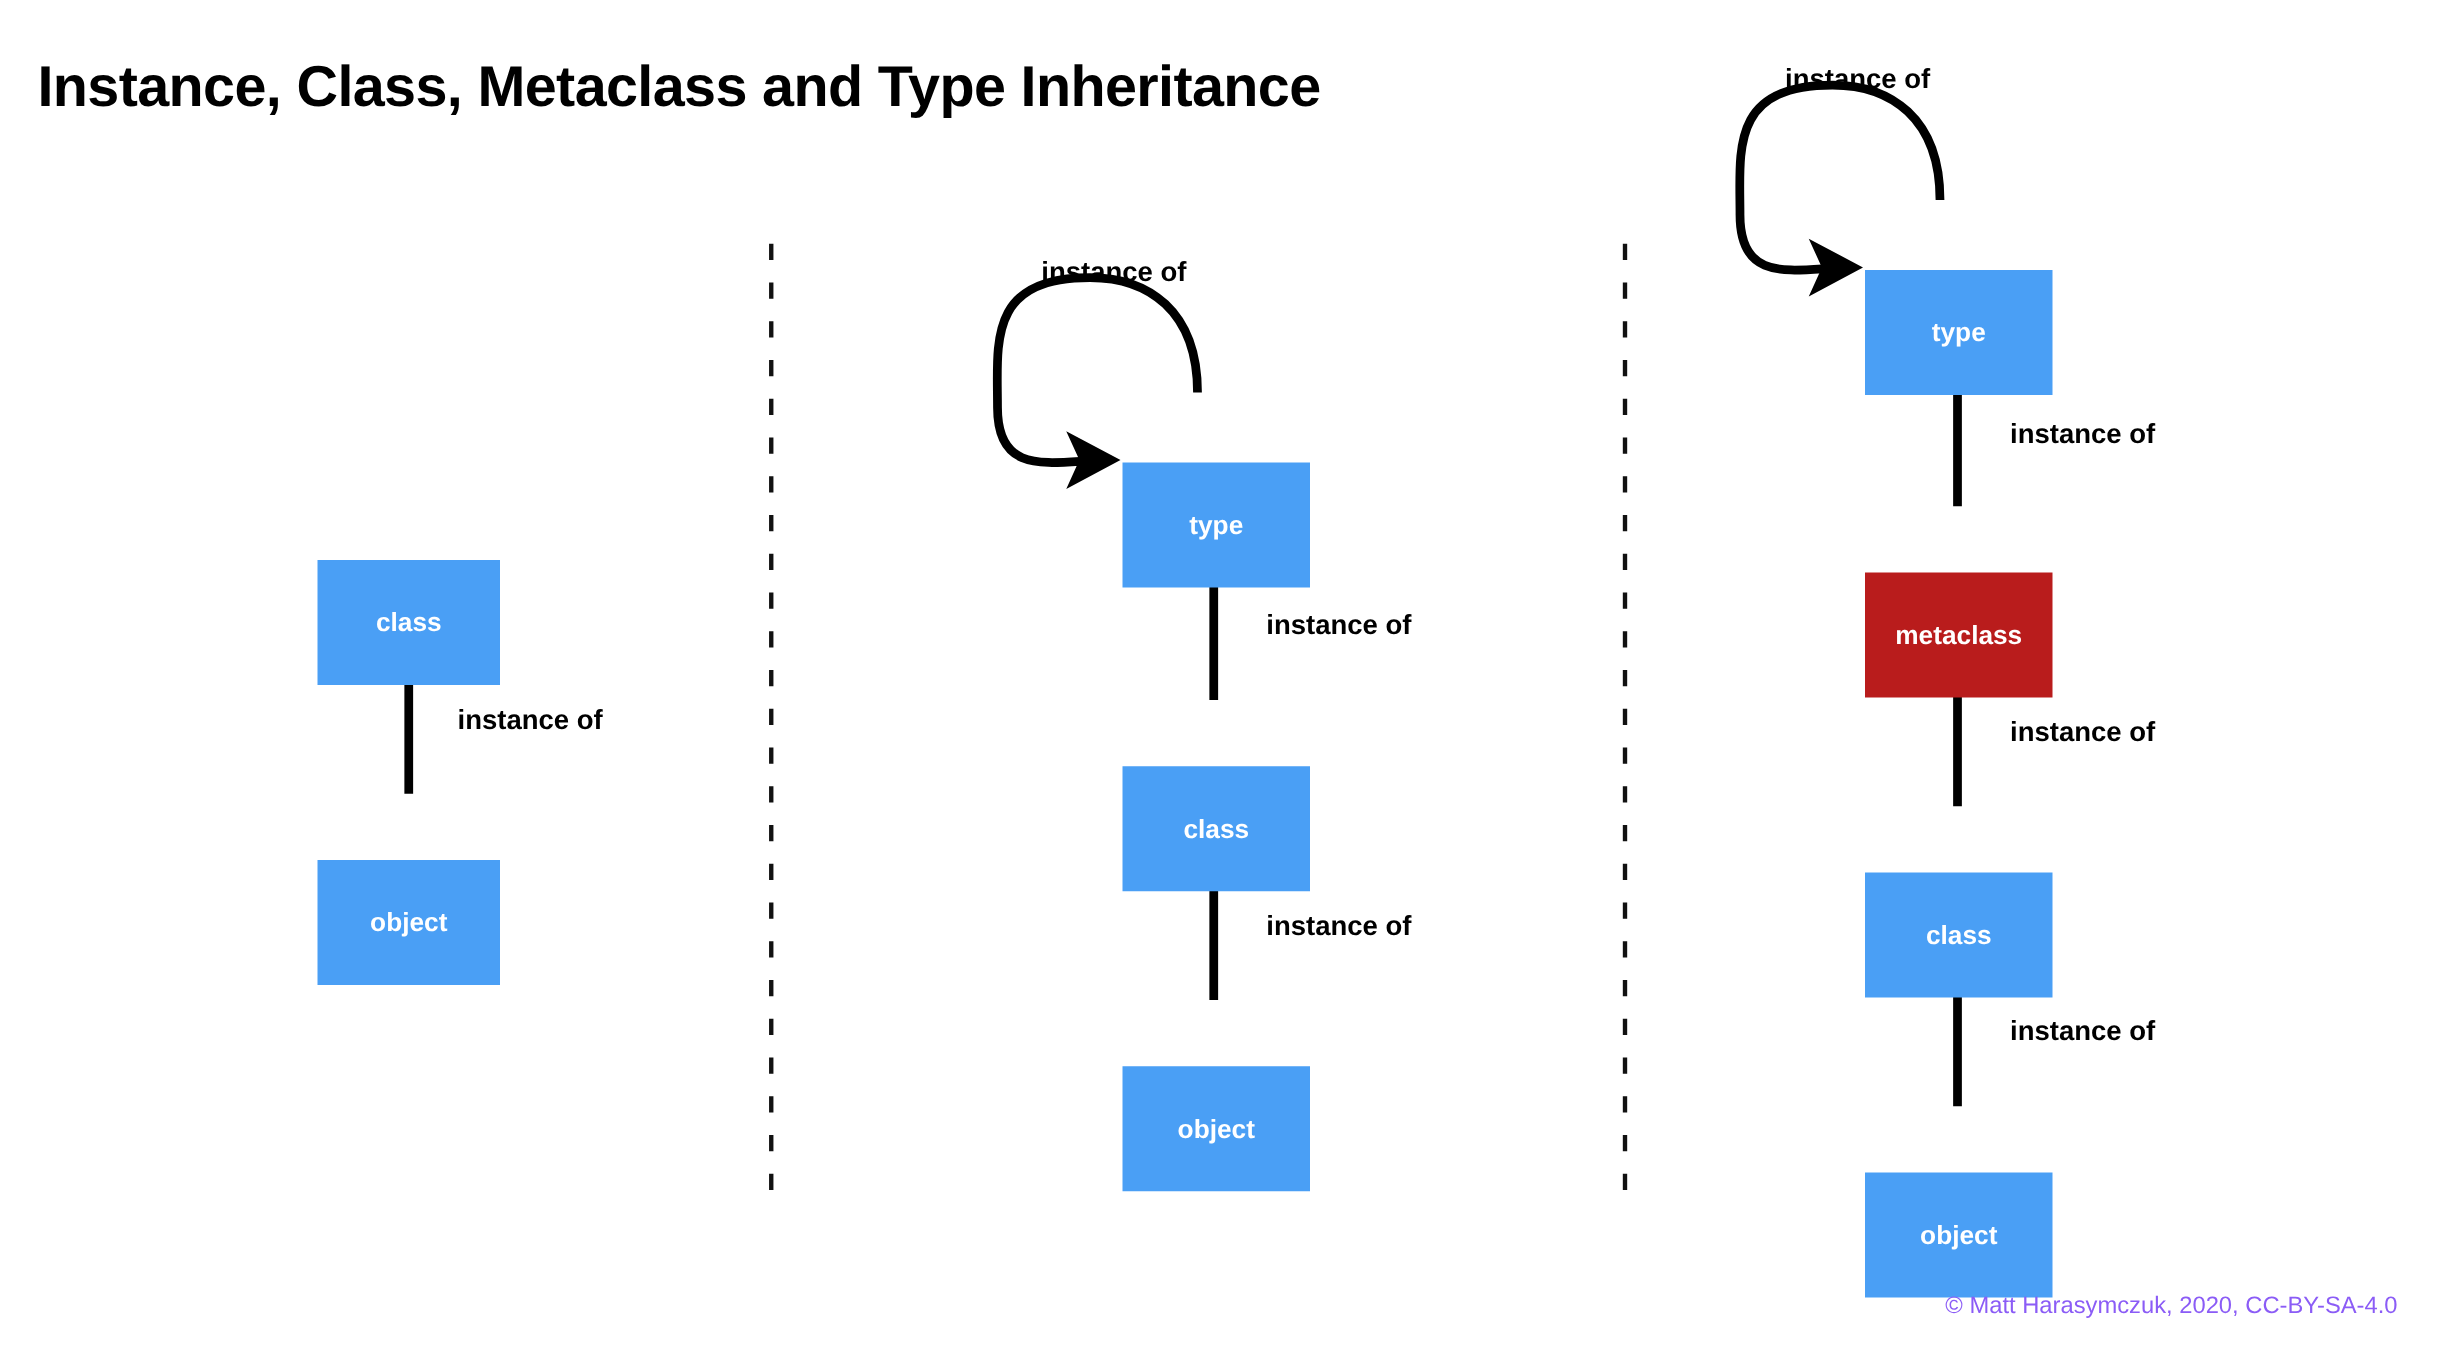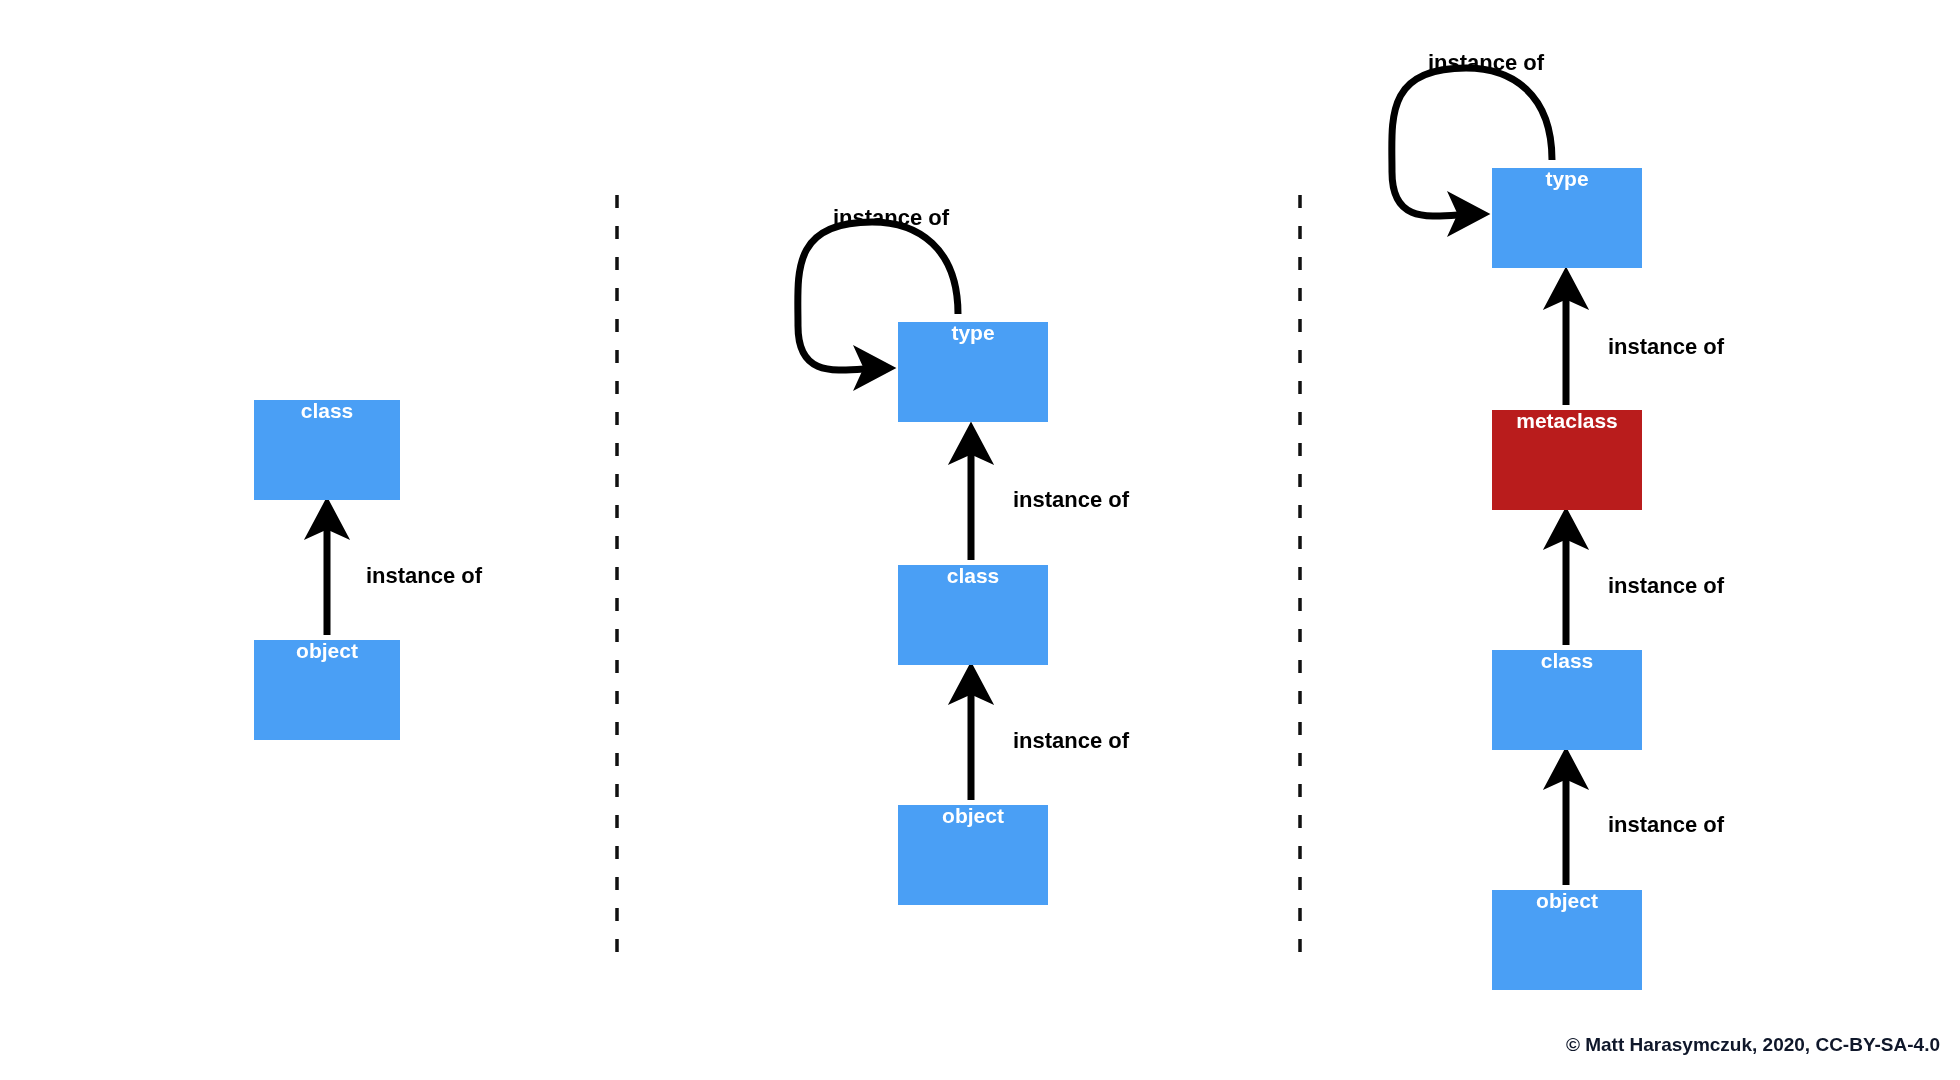--- a/index.html
+++ b/index.html
@@ -33,36 +33,38 @@
     font-weight: bold;
     color: #000000;
     letter-spacing: -0.5px;
     white-space: nowrap;
     font-family: "Liberation Sans", sans-serif;
   }
 
   
   .credit {
     position: absolute;
-    right: 20px;
+    right: 42px;
     bottom: 24px;
     font-size: 19px;
-    font-weight: bold;
-    color: #0f172a;
+    font-weight: normal;
+    color: #8b5cf6;
     white-space: nowrap;
     font-family: "Liberation Sans", sans-serif;
   }
 
   
   .node {
     position: absolute;
     background: #4a9ff5;
     display: flex;
+    align-items: center;
     justify-content: center;
     box-sizing: border-box;
+    margin-top: 48px;
   }
   .node-label {
     color: #ffffff;
     font-size: 21px;
     font-weight: bold;
     font-family: "Liberation Sans", sans-serif;
     line-height: 1;
     pointer-events: none;
   }
 
@@ -84,20 +86,21 @@
     width: 1960px;
     height: 1080px;
     pointer-events: none;
   }
 </style>
 </head>
 <body>
 
 <div id="canvas">
 
+  <div class="title">Instance, Class, Metaclass and Type Inheritance</div>
 
   <svg id="overlay" viewBox="0 0 1960 1080">
     <defs>
       <marker id="arrowhead" markerWidth="7" markerHeight="7" refX="5.2" refY="3.5" orient="auto" markerUnits="strokeWidth">
         <path d="M0.2,0.2 L6.4,3.5 L0.2,6.8 L1.7,3.5 Z" fill="#000000"></path>
       </marker>
     </defs>
 
     <g id="dividers-group">
         <line x1="617" y1="195" x2="617" y2="965" stroke="#111111" stroke-width="3.5" stroke-dasharray="13 18" stroke-linecap="butt"></line>

